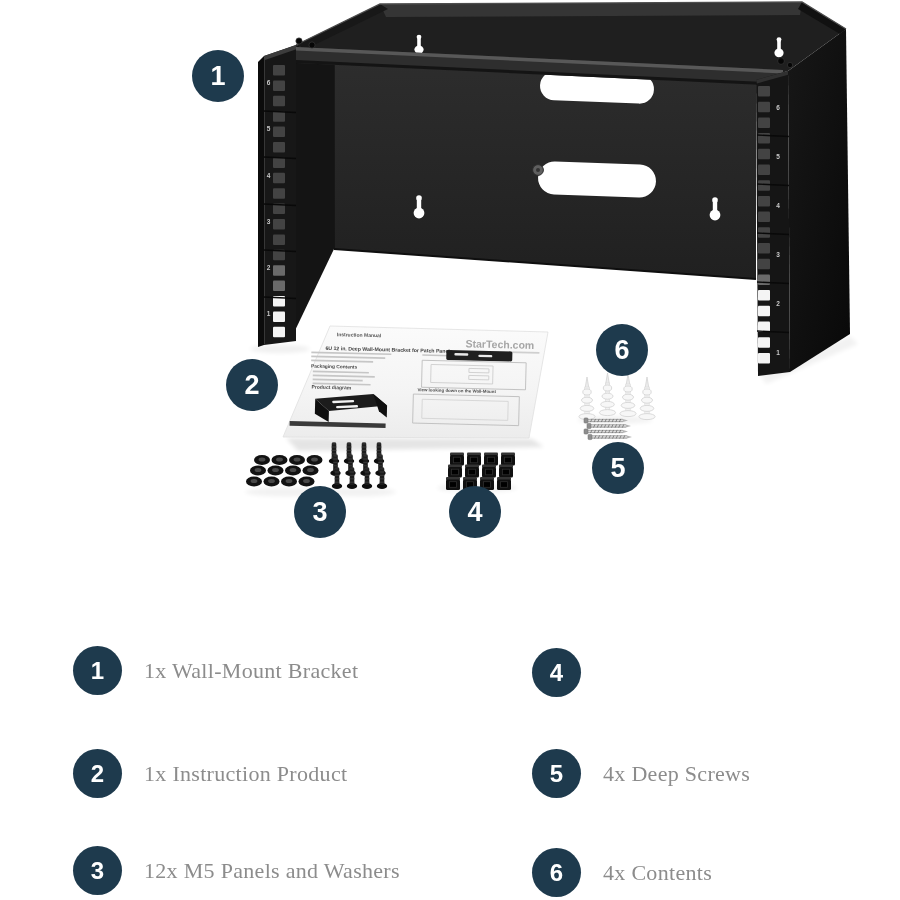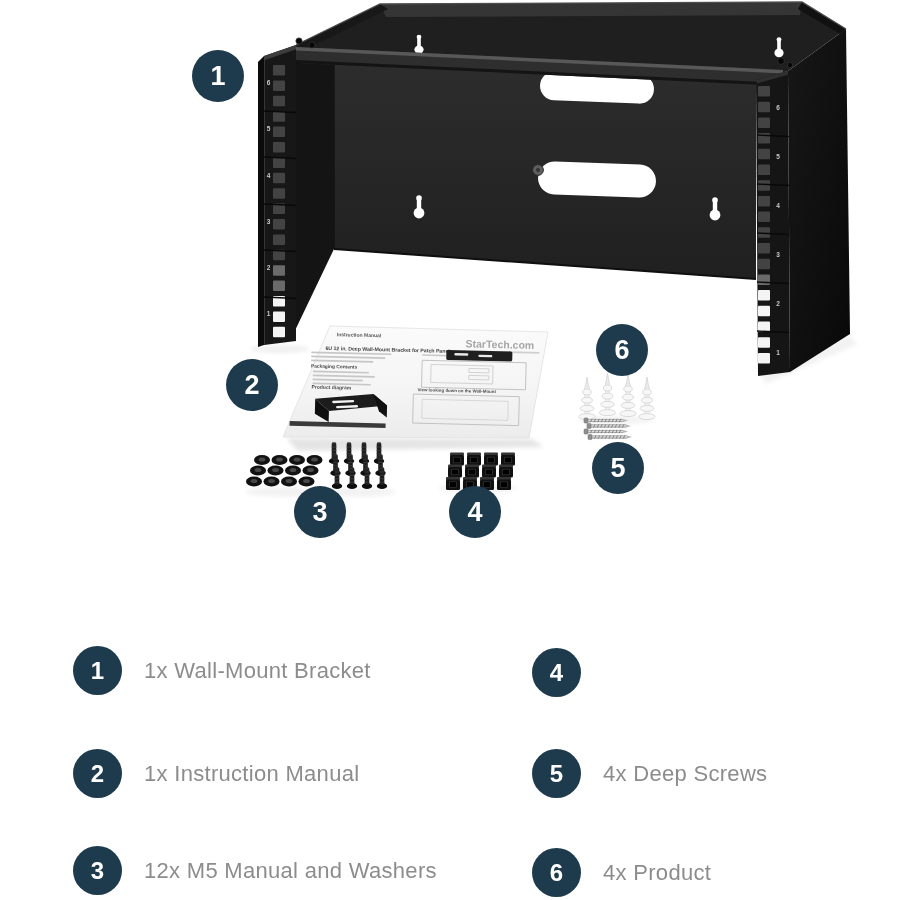--- a/index.html
+++ b/index.html
@@ -15,21 +15,21 @@
   }
   .legend-item { position:absolute; display:flex; align-items:center; }
   .legend-badge {
     flex:0 0 auto; width:49px; height:49px; border-radius:50%;
     background:var(--badge,#1e3a4d); color:#fff;
     display:flex; align-items:center; justify-content:center;
     font-size:24px; font-weight:bold; line-height:1;
   }
   .legend-label {
     margin-left:22px; font-size:22px; letter-spacing:0.3px;
-    color:var(--legend-text,#8c8c8c); white-space:nowrap;
+    color:var(--legend-text,#8c8c8c); white-space:nowrap;font-family:Liberation Serif, serif;
   }
 </style>
 </head>
 <body>
 
 <div class="stage">
 
   <svg id="photo-svg" class="photo" width="900" height="620" viewBox="0 0 900 620">
     <defs>
       <linearGradient id="wallGrad" x1="0" y1="0" x2="0" y2="1">
@@ -505,39 +505,39 @@
     <div class="legend-item" style="left:73px; top:646px;">
       <div class="legend-badge">
           <span>1</span>
         </div>
       <div class="legend-label">1x Wall-Mount Bracket</div>
     </div>
     <div class="legend-item" style="left:73px; top:749px;">
       <div class="legend-badge">
           <span>2</span>
         </div>
-      <div class="legend-label">1x Instruction Manual</div>
+      <div class="legend-label">1x Instruction Product</div>
     </div>
     <div class="legend-item" style="left:73px; top:846px;">
       <div class="legend-badge">
           <span>3</span>
         </div>
-      <div class="legend-label">12x M5 Manual and Washers</div>
+      <div class="legend-label">12x M5 Panels and Washers</div>
     </div>
     <div class="legend-item" style="left:532px; top:648px;">
       <div class="legend-badge">
           <span>4</span>
         </div>
     </div>
     <div class="legend-item" style="left:532px; top:749px;">
       <div class="legend-badge">
           <span>5</span>
         </div>
       <div class="legend-label">4x Deep Screws</div>
     </div>
     <div class="legend-item" style="left:532px; top:848px;">
       <div class="legend-badge">
           <span>6</span>
         </div>
-      <div class="legend-label">4x Product</div>
+      <div class="legend-label">4x Contents</div>
     </div>
   </div>
 </div>
 
 </body></html>

